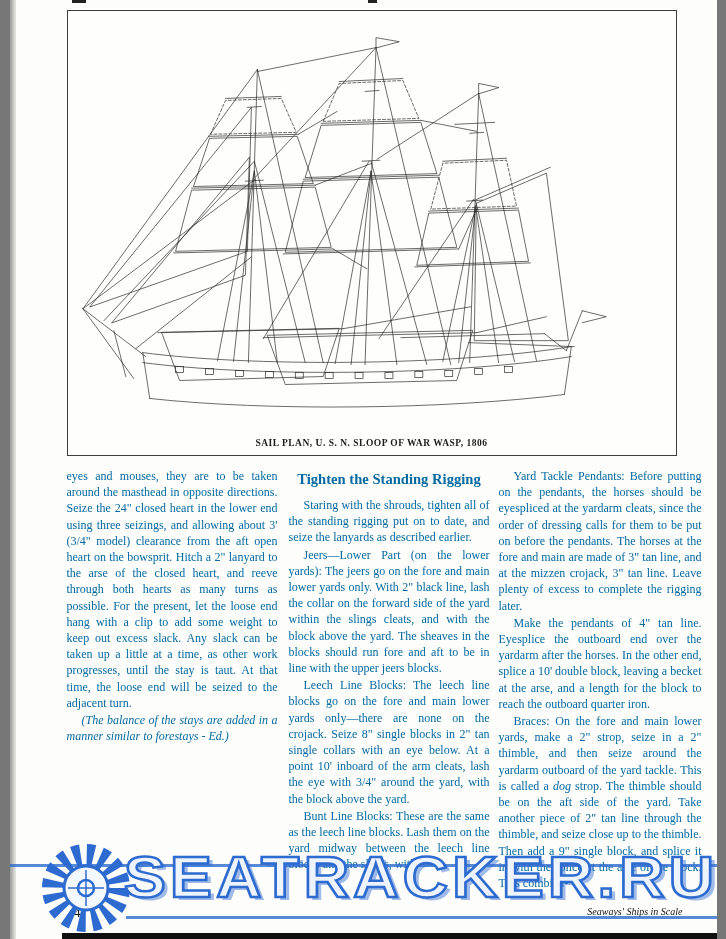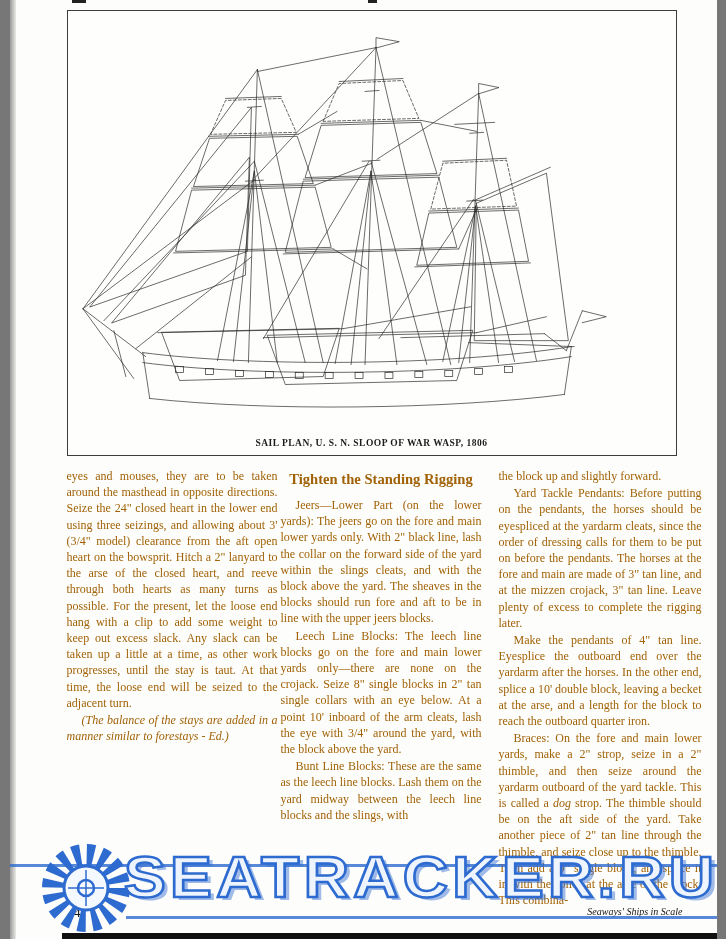--- a/index.html
+++ b/index.html
@@ -17,23 +17,23 @@
 
   
   .figure-frame{position:absolute;left:57px;top:10px;width:610px;height:446px;
     border:1px solid #3d3d3d;background:#fefefc;box-sizing:border-box;}
   .figure-frame svg{position:absolute;left:0;top:0;width:100%;height:100%;}
   .figure-caption{position:absolute;left:0;right:0;bottom:7px;text-align:center;
     font-size:9.5px;letter-spacing:.5px;font-weight:bold;color:#1c1c1c;}
 
   
   .col{position:absolute;top:468px;font-size:12px;line-height:16.2px;
-    text-align:justify;color:#a16207;}
+    text-align:justify;color:#0369a1;}
   #col1{left:57px;width:211px;}
-  #col2{left:271px;width:201px;}
+  #col2{left:279px;width:201px;}
   #col3{left:489px;width:203px;}
   .col p{margin:0 0 1px 0;}
   .indent{text-indent:15px;}
   .section-heading{text-align:center;font-weight:bold;font-size:14.6px;
     margin:12px 6px 9px 6px;line-height:18px;}
   .section-heading.first{margin-top:2px;}
   .note{font-style:italic;}
   .italic{font-style:italic;}
 
   
@@ -178,27 +178,27 @@
     <div class="figure-caption">SAIL PLAN, U. S. N. SLOOP OF WAR WASP, 1806</div>
   </div>
 
   <div class="col" id="col1">
     <p>eyes and mouses, they are to be taken around the masthead in opposite directions. Seize the 24" closed heart in the lower end using three seizings, and allowing about 3' (3/4" model) clearance from the aft open heart on the bowsprit. Hitch a 2" lanyard to the arse of the closed heart, and reeve through both hearts as many turns as possible. For the present, let the loose end hang with a clip to add some weight to keep out excess slack. Any slack can be taken up a little at a time, as other work progresses, until the stay is taut. At that time, the loose end will be seized to the adjacent turn.</p>
     <p class="indent note">(The balance of the stays are added in a manner similar to forestays - Ed.)</p>
   </div>
 
   <div class="col" id="col2">
     <div class="section-heading first">Tighten the Standing Rigging</div>
+    <p class="indent">Staring with the shrouds, tighten all of the standing rigging put on to date, and seize the lanyards as described earlier.</p>
     <p class="indent">Jeers—Lower Part (on the lower yards): The jeers go on the fore and main lower yards only. With 2" black line, lash the collar on the forward side of the yard within the slings cleats, and with the block above the yard. The sheaves in the blocks should run fore and aft to be in line with the upper jeers blocks.</p>
     <p class="indent">Leech Line Blocks: The leech line blocks go on the fore and main lower yards only—there are none on the crojack. Seize 8" single blocks in 2" tan single collars with an eye below. At a point 10' inboard of the arm cleats, lash the eye with 3/4" around the yard, with the block above the yard.</p>
     <p class="indent">Bunt Line Blocks: These are the same as the leech line blocks. Lash them on the yard midway between the leech line blocks and the slings, with</p>
   </div>
 
   <div class="col" id="col3">
-    <p>the block up and slightly forward.</p>
     <p class="indent">Yard Tackle Pendants: Before putting on the pendants, the horses should be eyespliced at the yardarm cleats, since the order of dressing calls for them to be put on before the pendants. The horses at the fore and main are made of 3" tan line, and at the mizzen crojack, 3" tan line. Leave plenty of excess to complete the rigging later.</p>
     <p class="indent">Make the pendants of 4" tan line. Eyesplice the outboard end over the yardarm after the horses. In the other end, splice a 10' double block, leaving a becket at the arse, and a length for the block to reach the outboard quarter iron.</p>
     <p class="indent"><span>Braces: On the fore and main lower yards, make a 2" strop, seize in a 2" thimble, and then seize around the yardarm outboard of the yard tackle. This is called a </span><span class="italic">dog</span><span> strop. The thimble should be on the aft side of the yard. Take another piece of 2" tan line through the thimble, and seize close up to the thimble. Then add a 9" single block, and splice it in with the splice at the arse of the block. This combina-</span></p>
   </div>
 
   <div class="footer-page-number">44</div>
   <div class="footer-publication">Seaways' Ships in Scale</div>
 
   <div class="watermark">
     <div class="wm-line-top"></div>

